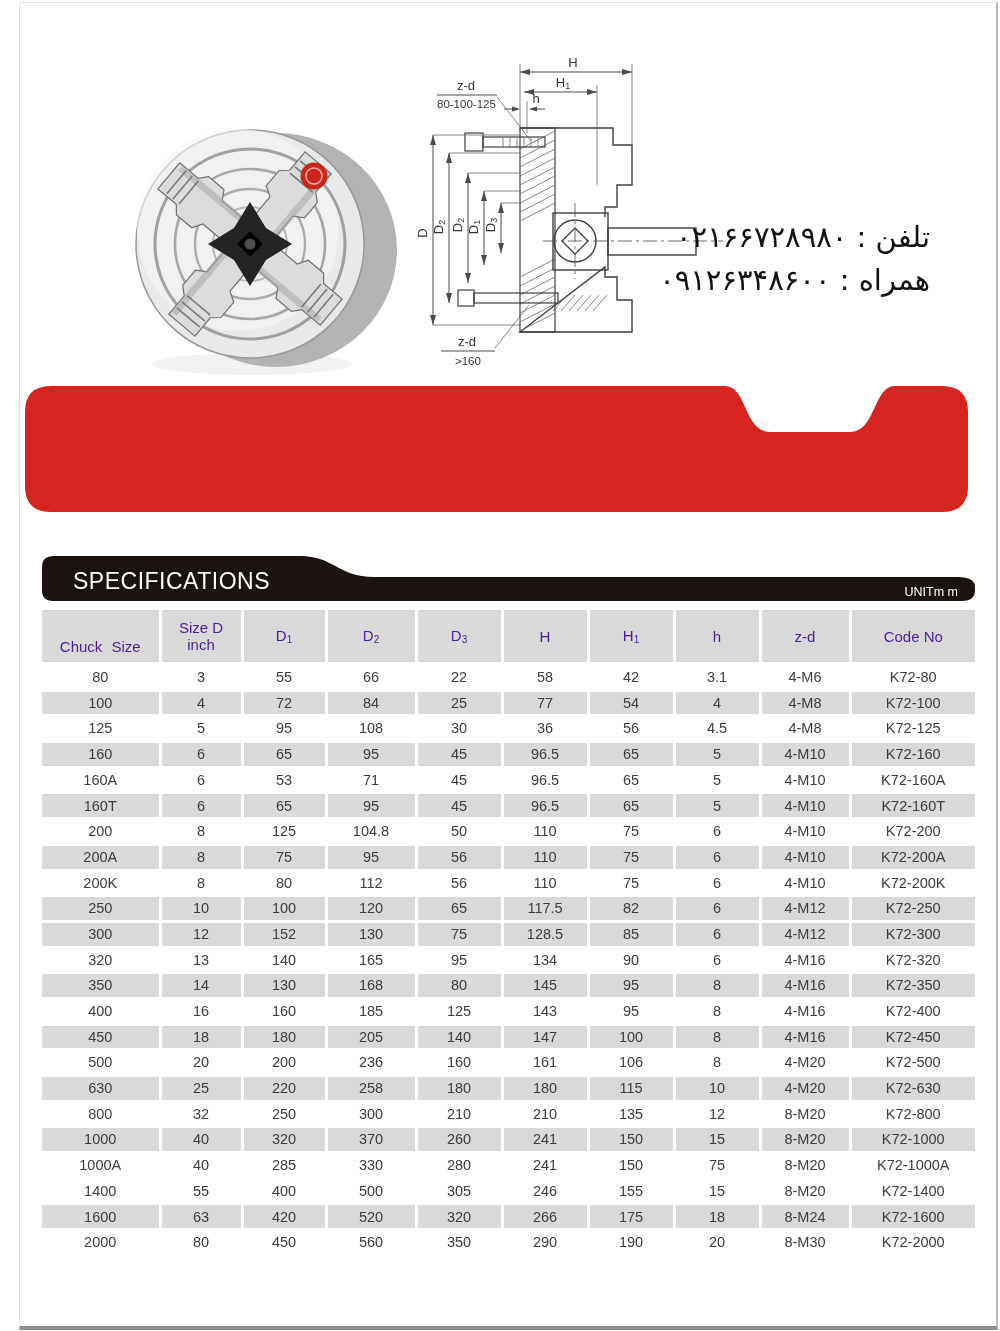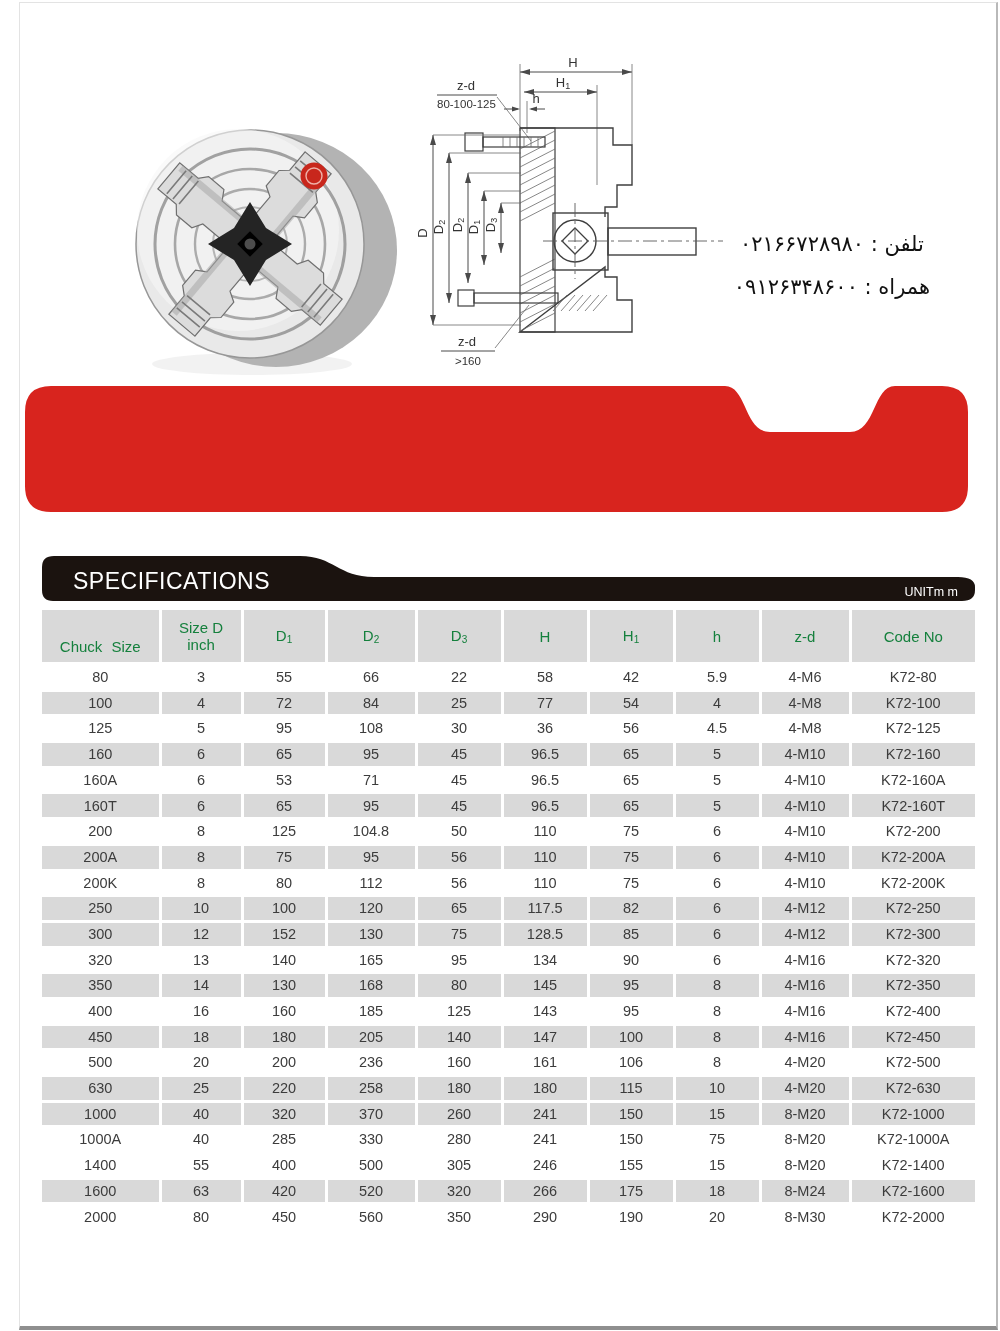--- a/index.html
+++ b/index.html
@@ -8,31 +8,31 @@
     font-family:"Liberation Sans", sans-serif;color:#3c3c3c;overflow:hidden;
   }
   .page-frame{
     position:absolute;left:19px;top:2px;width:976px;height:1323px;
     border:1px solid #e3e3e3;border-right:2px solid #b9b9b9;border-bottom:4px solid #8f8f8f;
     pointer-events:none;
   }
   .photo{position:absolute;left:100px;top:92px;width:310px;height:310px;}
   .diagram{position:absolute;left:403px;top:45px;width:372px;height:345px;}
   .contact{
-    position:absolute;right:70px;top:223px;direction:rtl;text-align:center;
-    font-family:"DejaVu Sans", sans-serif;font-size:21px;line-height:43px;color:#111;
+    position:absolute;right:70px;top:216px;direction:rtl;text-align:right;
+    font-family:"DejaVu Sans", sans-serif;font-size:29px;line-height:43px;color:#111;
   }
   .banner{position:absolute;left:25px;top:386px;width:943px;height:126px;}
   .specbar{position:absolute;left:42px;top:556px;width:933px;height:45px;}
   .spec-table{
     position:absolute;left:42px;top:610px;width:933px;
     border-collapse:collapse;table-layout:fixed;
   }
   .spec-table th{
-    background:#d9d9d9;font-weight:normal;font-size:15px;color:#15803d;
+    background:#d9d9d9;font-weight:normal;font-size:15px;color:#4c1d95;
     height:45px;vertical-align:middle;text-align:center;
     border-right:3px solid #fff;border-bottom:4px solid #fff;padding:0;
   }
   .spec-table th.chuck{vertical-align:bottom;padding-bottom:7px;word-spacing:5px;}
   .spec-table th:last-child, .spec-table td:last-child{border-right:none;}
   .spec-table td{
     height:22.7px;padding:0;text-align:center;font-size:14.5px;color:#3c3c3c;
     border-right:3px solid #fff;border-bottom:3px solid #fff;line-height:1;
   }
   .spec-table tr.even td{background:#d9d9d9;}
@@ -210,21 +210,21 @@
   </thead>
   <tbody>
       <tr class="odd">
         <td>80</td>
         <td>3</td>
         <td>55</td>
         <td>66</td>
         <td>22</td>
         <td>58</td>
         <td>42</td>
-        <td>5.9</td>
+        <td>3.1</td>
         <td>4-M6</td>
         <td>K72-80</td>
       </tr>
       <tr class="even">
         <td>100</td>
         <td>4</td>
         <td>72</td>
         <td>84</td>
         <td>25</td>
         <td>77</td>
@@ -406,20 +406,32 @@
         <td>25</td>
         <td>220</td>
         <td>258</td>
         <td>180</td>
         <td>180</td>
         <td>115</td>
         <td>10</td>
         <td>4-M20</td>
         <td>K72-630</td>
       </tr>
+      <tr class="odd">
+        <td>800</td>
+        <td>32</td>
+        <td>250</td>
+        <td>300</td>
+        <td>210</td>
+        <td>210</td>
+        <td>135</td>
+        <td>12</td>
+        <td>8-M20</td>
+        <td>K72-800</td>
+      </tr>
       <tr class="even">
         <td>1000</td>
         <td>40</td>
         <td>320</td>
         <td>370</td>
         <td>260</td>
         <td>241</td>
         <td>150</td>
         <td>15</td>
         <td>8-M20</td>

